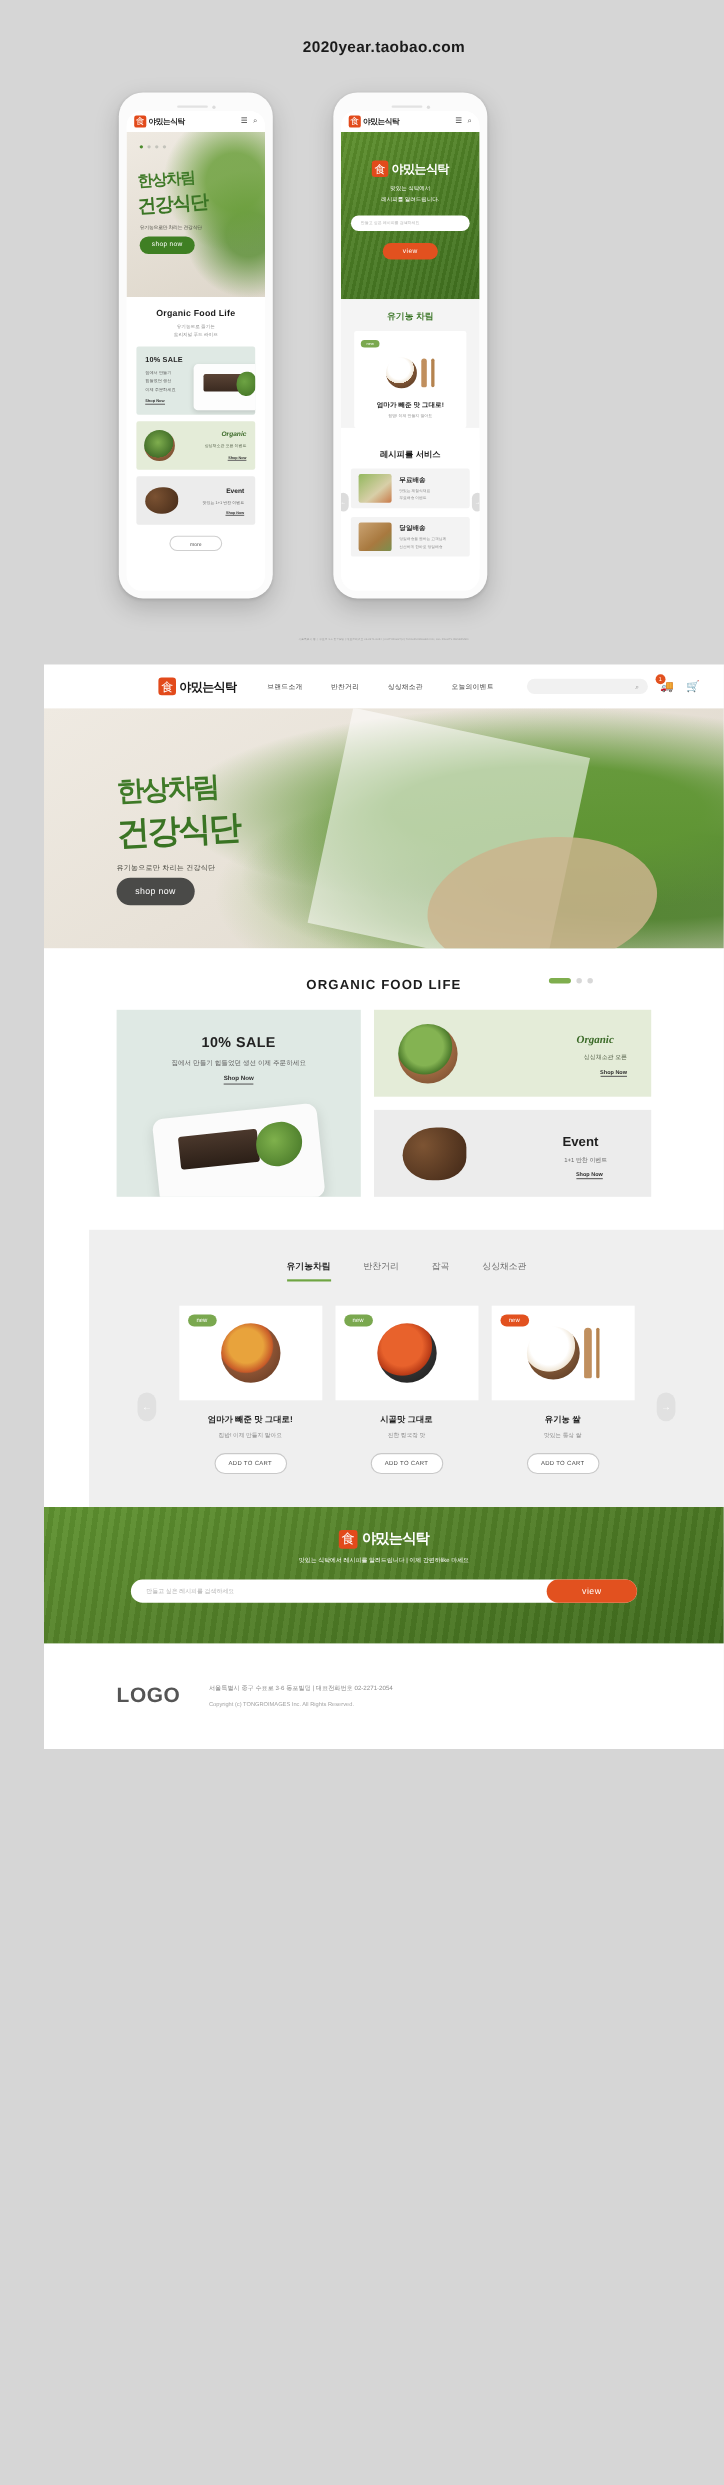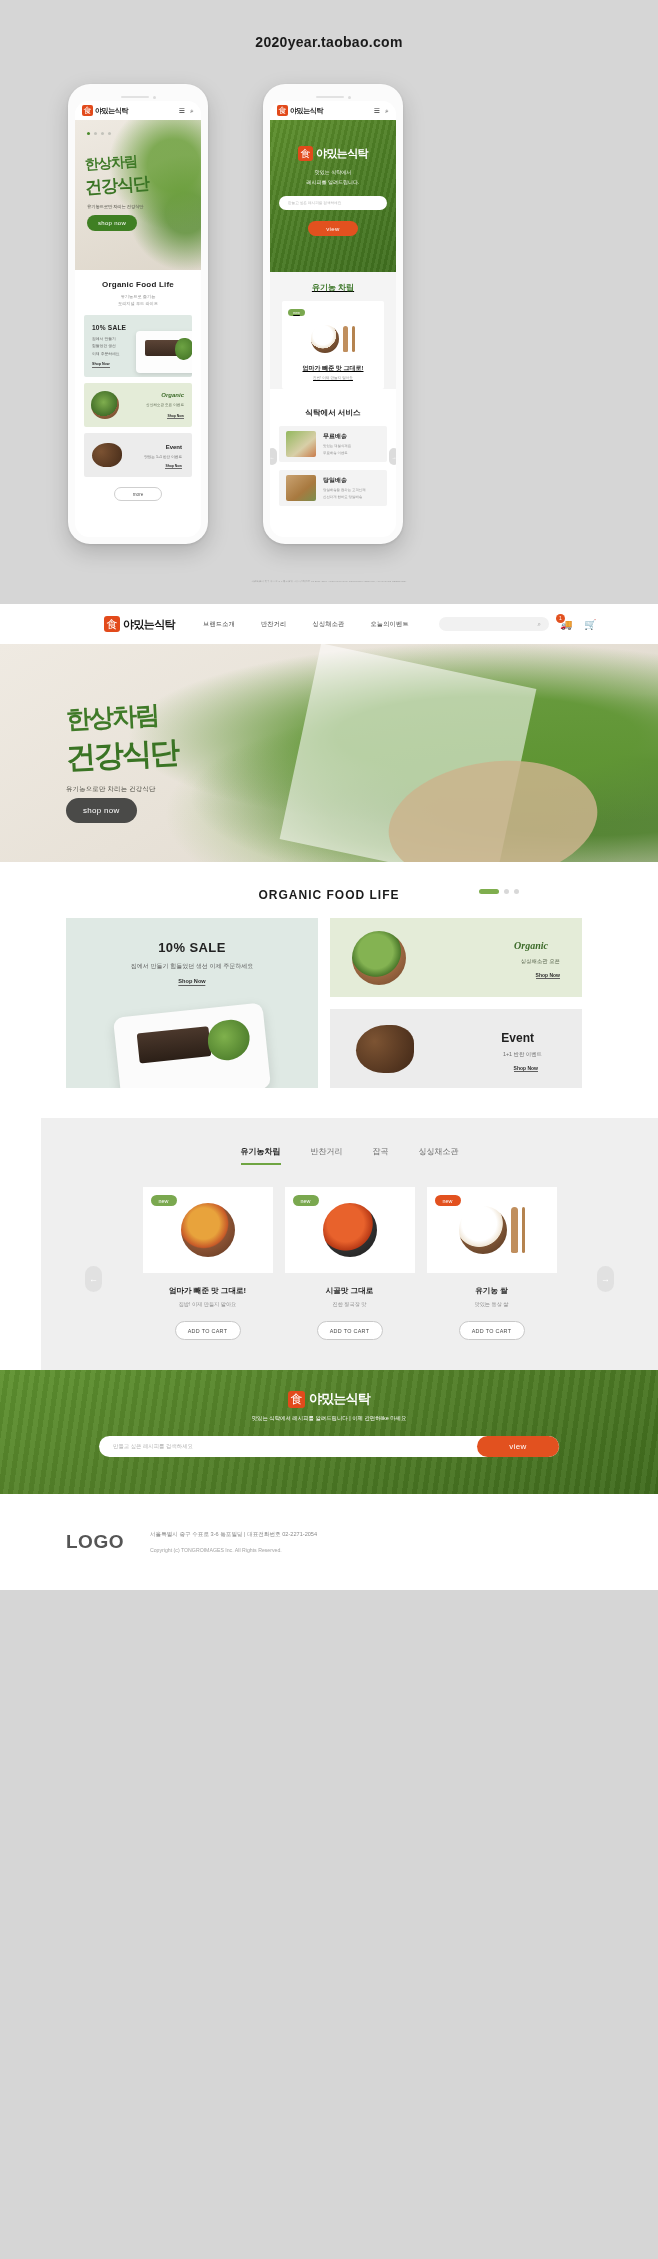--- a/index.html
+++ b/index.html
@@ -3,21 +3,21 @@
 <meta charset="utf-8">
 <style>
   * { box-sizing: border-box; margin:0; padding:0; }
   body {
     width: 658px; height: 2259px;
     background:#d6d6d6;
     font-family: "Liberation Sans", sans-serif;
     overflow:hidden;
     position:relative;
   }
-  .page { width:658px; height:2067px; position:relative; }
+  .page { width:658px; height:2067px; position:relative;padding-left:40px; }
 
   
   .topbar { height:84px; display:flex; align-items:center; justify-content:center; background:#d6d6d6; }
   .topbar .url { font-size:14px; font-weight:700; color:#1b1b1b; letter-spacing:.3px; }
 
   
   .mockups { position:relative; height:520px; background:#d6d6d6; }
   .phone {
     position:absolute; top:0;
     width:140px; height:460px;
@@ -353,38 +353,38 @@
             <span class="word">야밌는식탁</span>
           </div>
           <div class="h2sub">
             <span>맛있는 식탁에서</span><br>
             <span>레시피를 알려드립니다.</span>
           </div>
           <div class="h2search">만들고 싶은 레시피를 검색하세요</div>
           <div class="h2view">view</div>
         </div>
 
-        <div class="p2sec" style="position:relative;text-decoration:underline;">
+        <div class="p2sec" style="position:relative;">
           <h3>유기농 차림</h3>
           <div class="p2card">
             <div class="badge-new">new</div>
             <div class="p2img">
               <div class="bowlrice"></div>
                 <div class="spoon"></div>
                 <div class="chop"></div>
             </div>
             <div class="p2t">엄마가 빼준 맛 그대로!</div>
             <div class="p2d">집밥! 이제 만들지 말아요</div>
           </div>
           <div class="arrowL">←</div>
           <div class="arrowR">→</div>
         </div>
 
         <div class="p2white">
-          <h3>식탁에서 서비스</h3>
+          <h3>레시피를 서비스</h3>
           <div class="dcard c1">
             <div class="thumb"></div>
             <div>
               <div class="tt">무료배송</div>
               <div class="dd">
                 <span>맛있는 제철식재료</span><br>
                 <span>무료배송 이벤트</span>
               </div>
             </div>
           </div>

